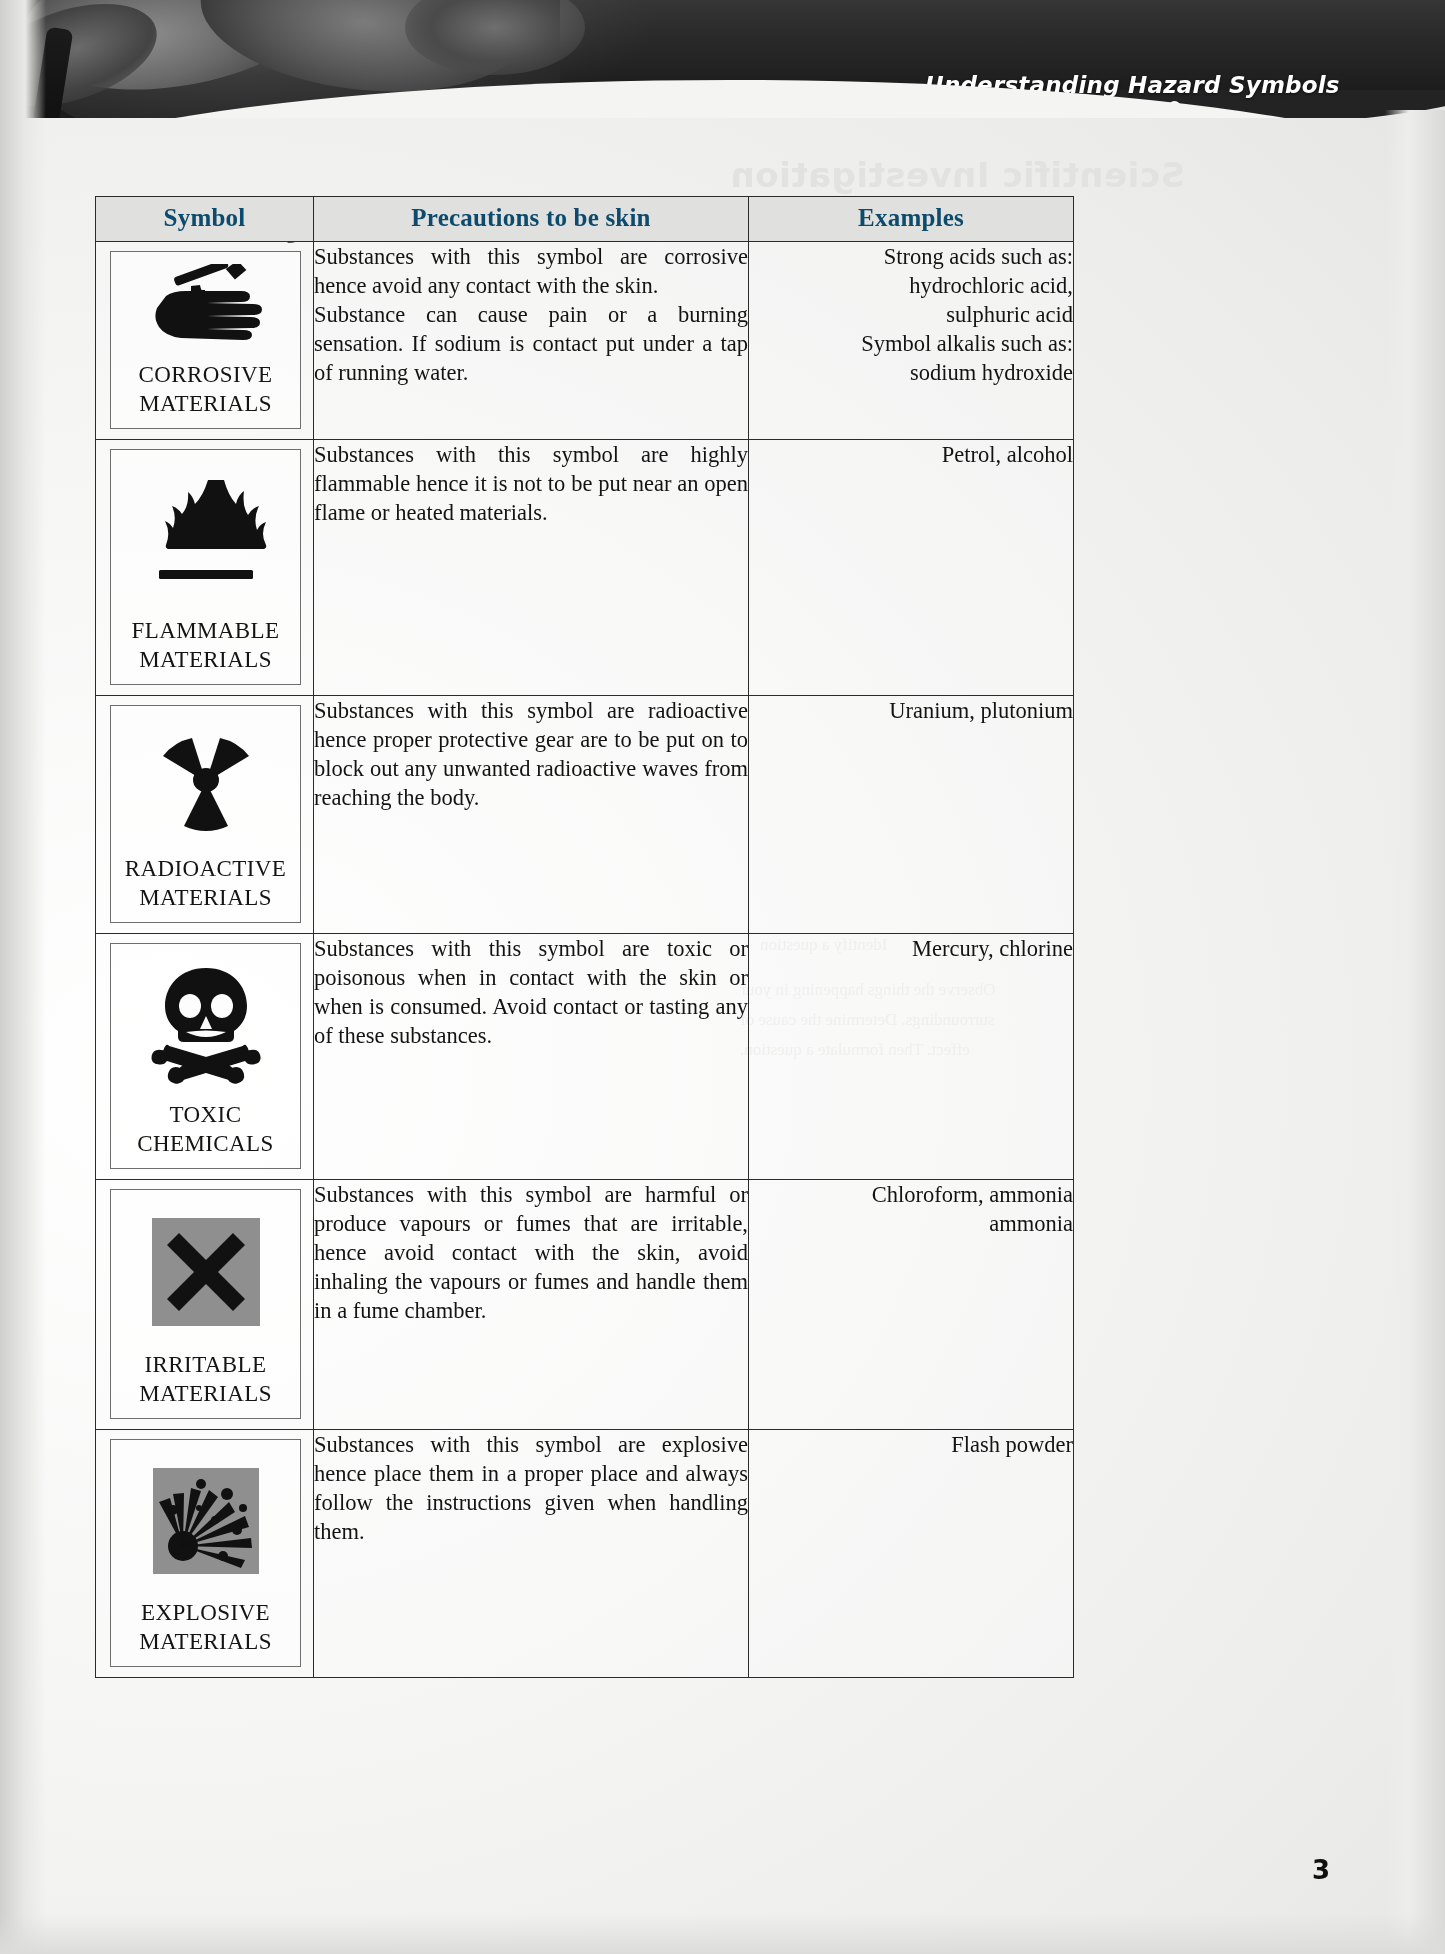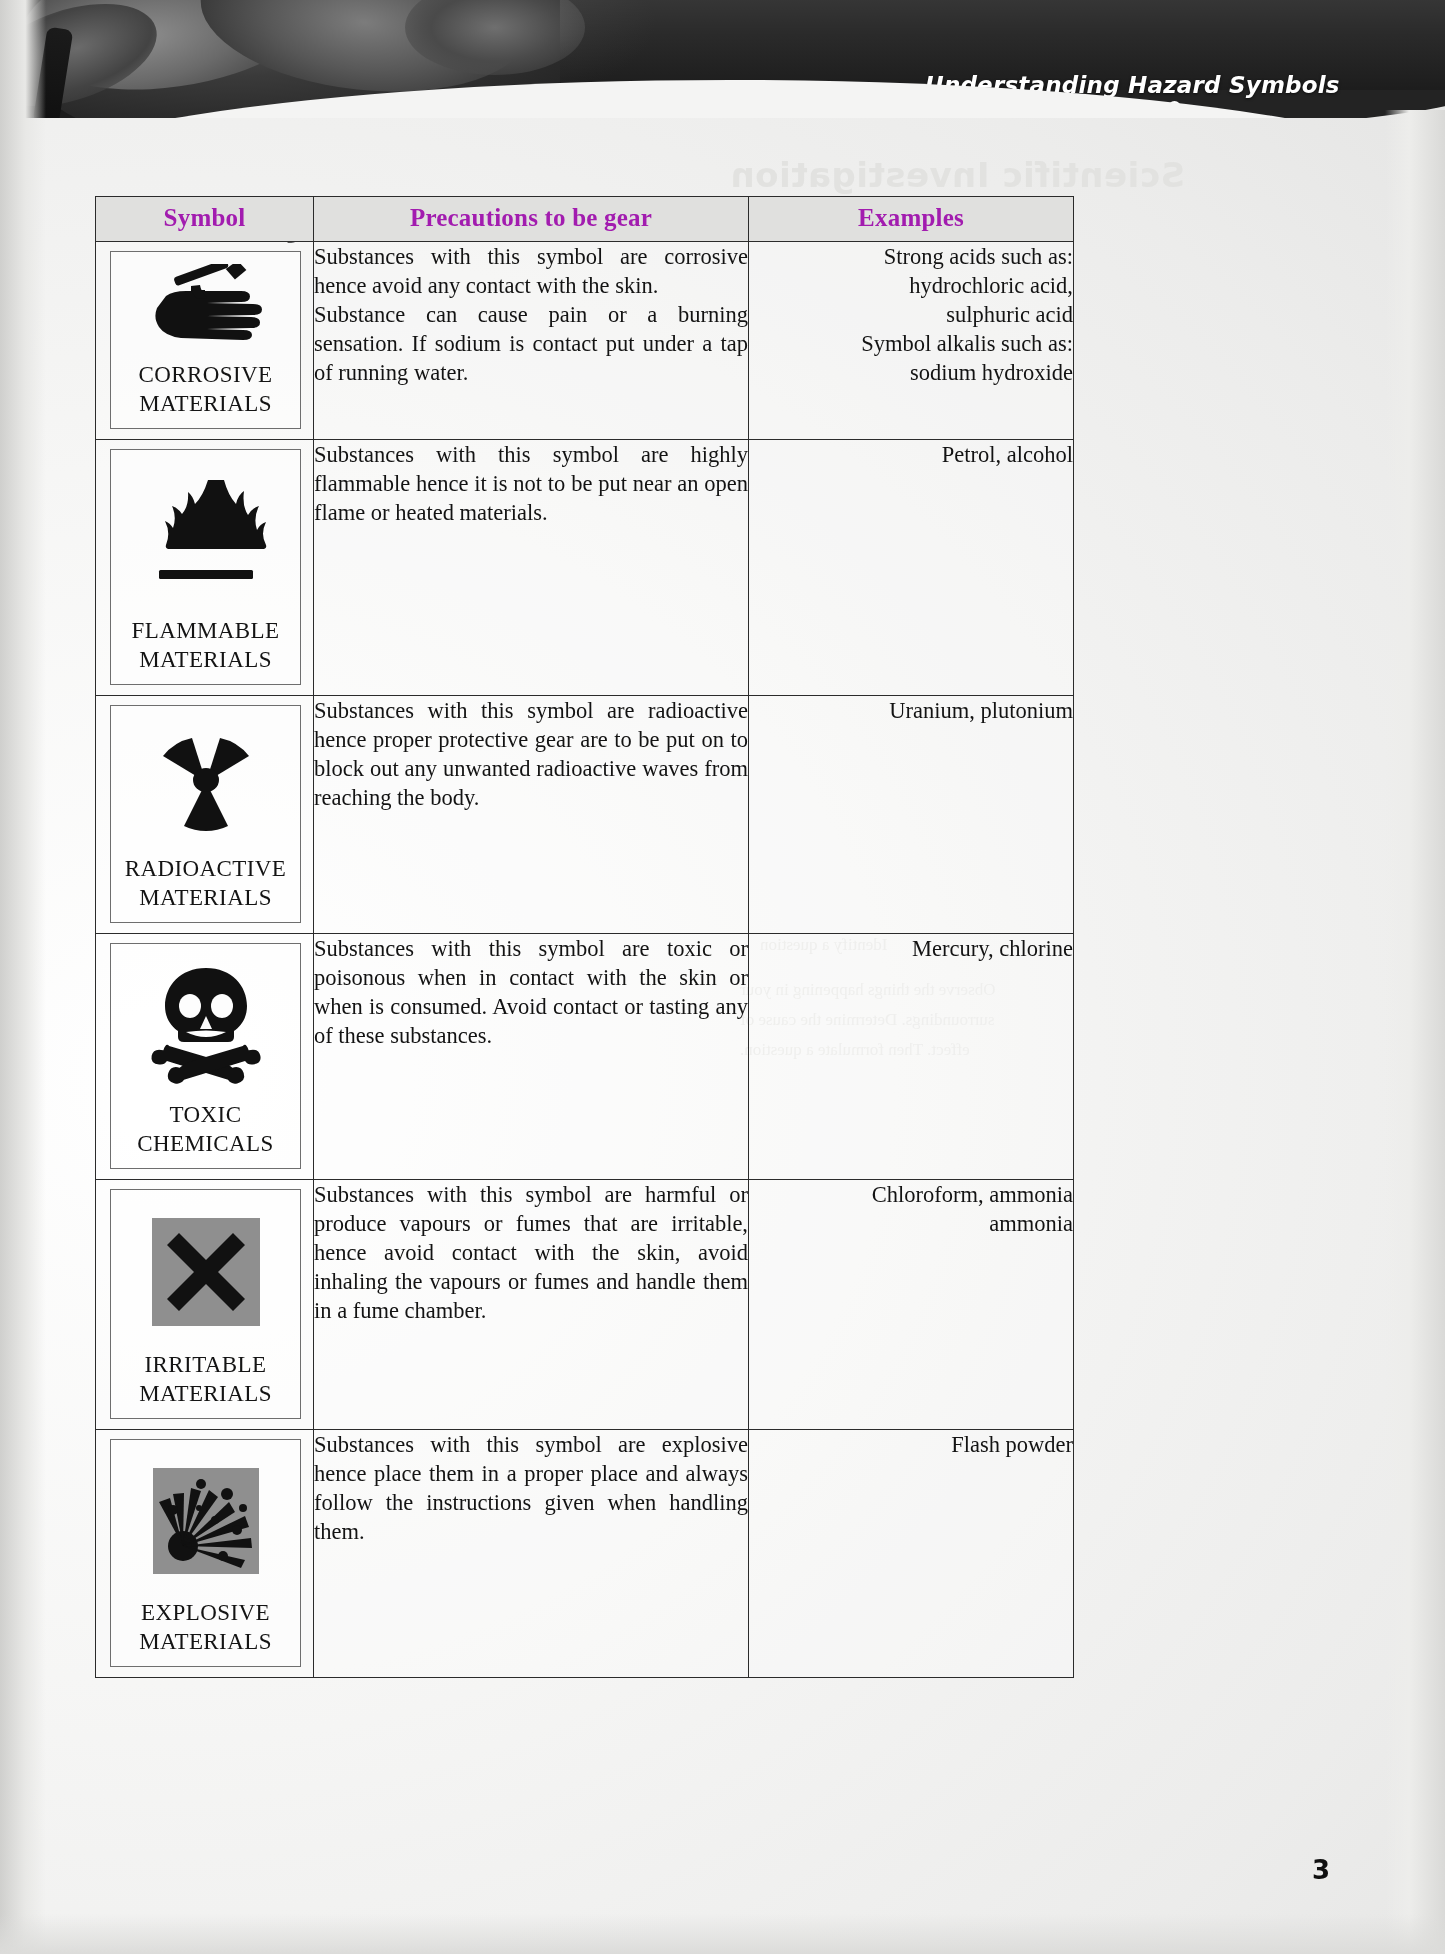--- a/index.html
+++ b/index.html
@@ -140,21 +140,21 @@
     padding:0;
     background:rgba(255,255,255,0.30);
   }
   .tbl thead th{
     background:#e0e0de;
     text-align:center;
     font-family:"Liberation Serif",serif;
     font-weight:bold;
     font-size:25px;
     padding:7px 0 9px 0;
-    color:#a21caf;
+    color:#0c4a6e;
     letter-spacing:.2px;
   }
   .col-symbol{width:218px;}
   .col-prec{width:435px;}
   .col-ex{width:325px;}
 
   .cell-prec{
     font-size:22.5px;line-height:29px;
     text-align:justify;
     padding:10px 12px 12px 13px;
@@ -242,21 +242,21 @@
 
   <table class="tbl">
     <colgroup>
       <col class="col-symbol">
         <col class="col-prec">
         <col class="col-ex">
     </colgroup>
     <thead>
       <tr>
         <th>Symbol</th>
-        <th>Precautions to be gear</th>
+        <th>Precautions to be skin</th>
         <th>Examples</th>
       </tr>
     </thead>
     <tbody>
 
       <tr>
         <td class="cell-sym">
           <div class="symcard">
             <div class="sym-art">
               <svg width="150" height="90" viewBox="0 0 150 90">

